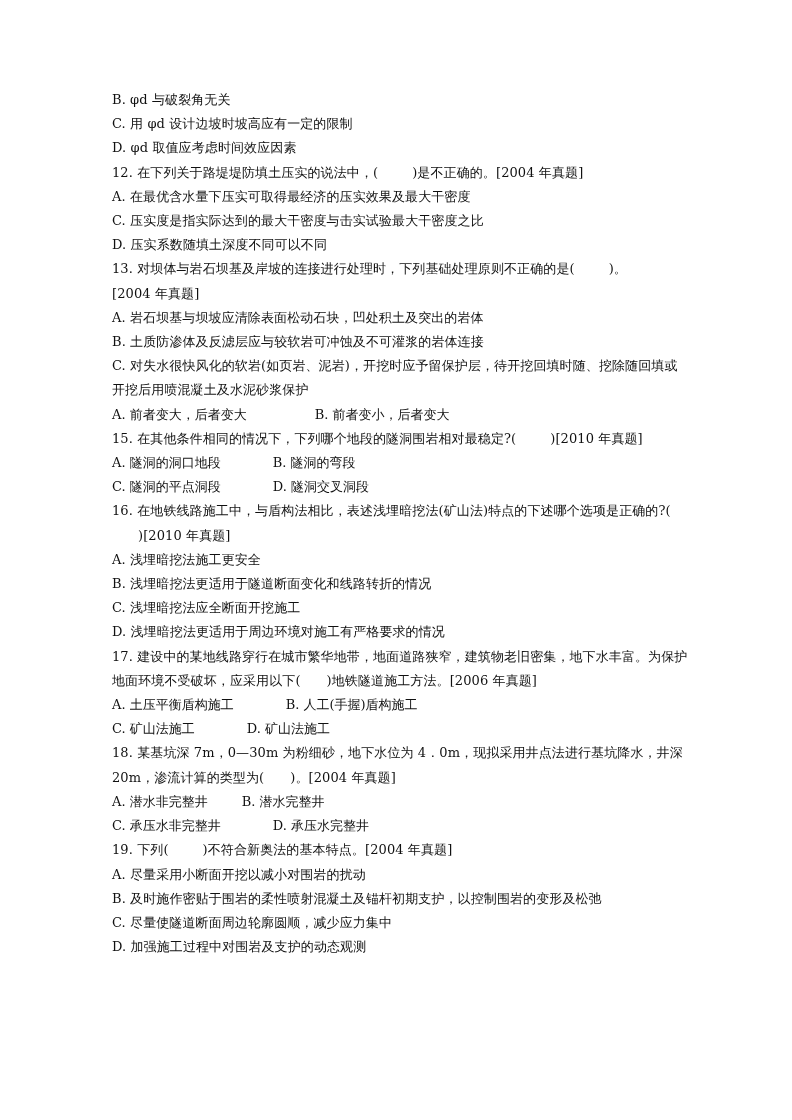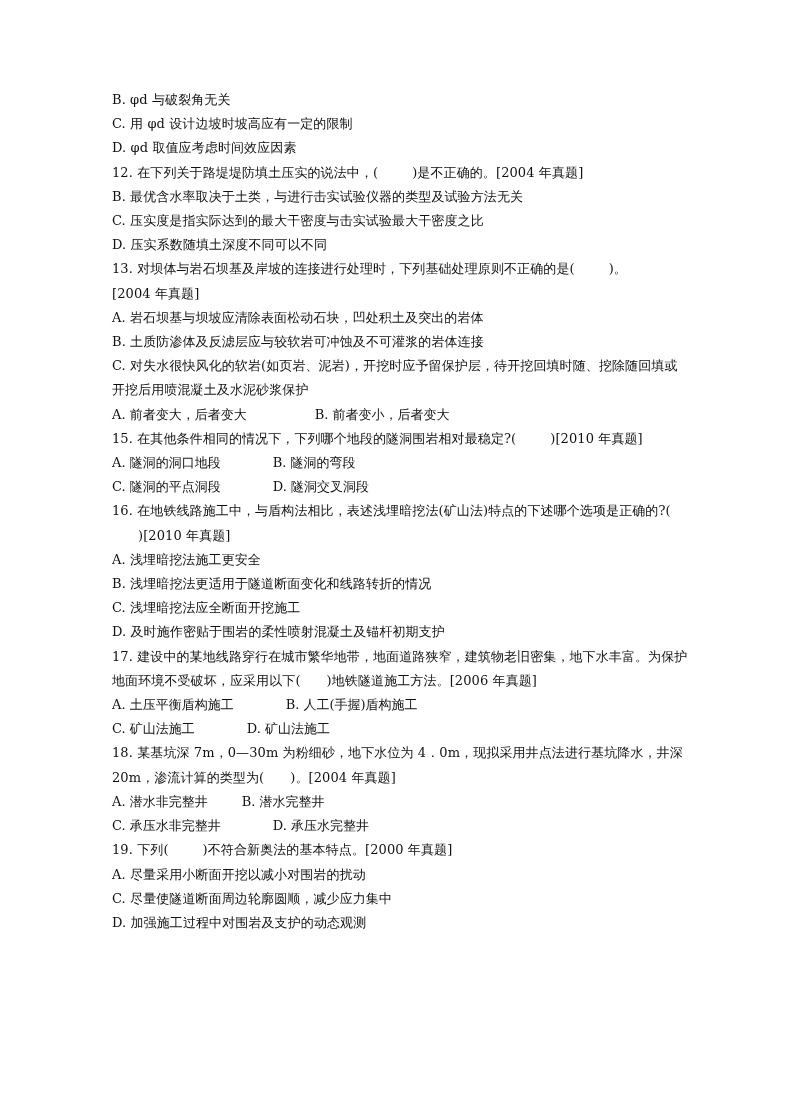--- a/index.html
+++ b/index.html
@@ -72,21 +72,21 @@
 <body>
 
 <div class="page">
   <div class="content">
 
     <div class="line">B. φd 与破裂角无关</div>
     <div class="line">C. 用 φd 设计边坡时坡高应有一定的限制</div>
     <div class="line">D. φd 取值应考虑时间效应因素</div>
 
     <div class="line"><span>12. 在下列关于路堤堤防填土压实的说法中，(</span><span class="slot"></span><span>)是不正确的。[2004 年真题]</span></div>
-    <div class="line">B. 最优含水率取决于土类，与进行击实试验仪器的类型及试验方法无关</div>
+    <div class="line">A. 在最优含水量下压实可取得最经济的压实效果及最大干密度</div>
     <div class="line">C. 压实度是指实际达到的最大干密度与击实试验最大干密度之比</div>
     <div class="line">D. 压实系数随填土深度不同可以不同</div>
 
     <div class="line"><span>13. 对坝体与岩石坝基及岸坡的连接进行处理时，下列基础处理原则不正确的是(</span><span class="slot"></span><span>)。</span></div>
     <div class="line">[2004 年真题]</div>
     <div class="line">A. 岩石坝基与坝坡应清除表面松动石块，凹处积土及突出的岩体</div>
     <div class="line">B. 土质防渗体及反滤层应与较软岩可冲蚀及不可灌浆的岩体连接</div>
     <div class="line">C. 对失水很快风化的软岩(如页岩、泥岩)，开挖时应予留保护层，待开挖回填时随、挖除随回填或开挖后用喷混凝土及水泥砂浆保护</div>
 
     <div class="opt-row">
@@ -104,21 +104,21 @@
     <div class="opt-row">
       <span class="col-a">C. 隧洞的平点洞段</span>
       <span class="gap-md"></span>
       <span class="col-b">D. 隧洞交叉洞段</span>
     </div>
 
     <div class="line"><span>16. 在地铁线路施工中，与盾构法相比，表述浅埋暗挖法(矿山法)特点的下述哪个选项是正确的?(</span><span class="slot-narrow"></span><span>)[2010 年真题]</span></div>
     <div class="line">A. 浅埋暗挖法施工更安全</div>
     <div class="line">B. 浅埋暗挖法更适用于隧道断面变化和线路转折的情况</div>
     <div class="line">C. 浅埋暗挖法应全断面开挖施工</div>
-    <div class="line">D. 及时施作密贴于围岩的柔性喷射混凝土及锚杆初期支护</div>
+    <div class="line">D. 浅埋暗挖法更适用于周边环境对施工有严格要求的情况</div>
 
     <div class="line"><span>17. 建设中的某地线路穿行在城市繁华地带，地面道路狭窄，建筑物老旧密集，地下水丰富。为保护地面环境不受破坏，应采用以下(</span><span class="slot-narrow"></span><span>)地铁隧道施工方法。[2006 年真题]</span></div>
     <div class="opt-row">
       <span class="col-a">A. 土压平衡盾构施工</span>
       <span class="gap-md"></span>
       <span class="col-b">B. 人工(手握)盾构施工</span>
     </div>
     <div class="opt-row">
       <span class="col-a">C. 矿山法施工</span>
       <span class="gap-md"></span>
@@ -130,19 +130,20 @@
       <span class="col-a">A. 潜水非完整井</span>
       <span class="gap-sm"></span>
       <span class="col-b">B. 潜水完整井</span>
     </div>
     <div class="opt-row">
       <span class="col-a">C. 承压水非完整井</span>
       <span class="gap-md"></span>
       <span class="col-b">D. 承压水完整井</span>
     </div>
 
-    <div class="line"><span>19. 下列(</span><span class="slot"></span><span>)不符合新奥法的基本特点。[2000 年真题]</span></div>
+    <div class="line"><span>19. 下列(</span><span class="slot"></span><span>)不符合新奥法的基本特点。[2004 年真题]</span></div>
     <div class="line">A. 尽量采用小断面开挖以减小对围岩的扰动</div>
+    <div class="line">B. 及时施作密贴于围岩的柔性喷射混凝土及锚杆初期支护，以控制围岩的变形及松弛</div>
     <div class="line">C. 尽量使隧道断面周边轮廓圆顺，减少应力集中</div>
     <div class="line">D. 加强施工过程中对围岩及支护的动态观测</div>
 
   </div>
 </div>
 
 </body></html>

